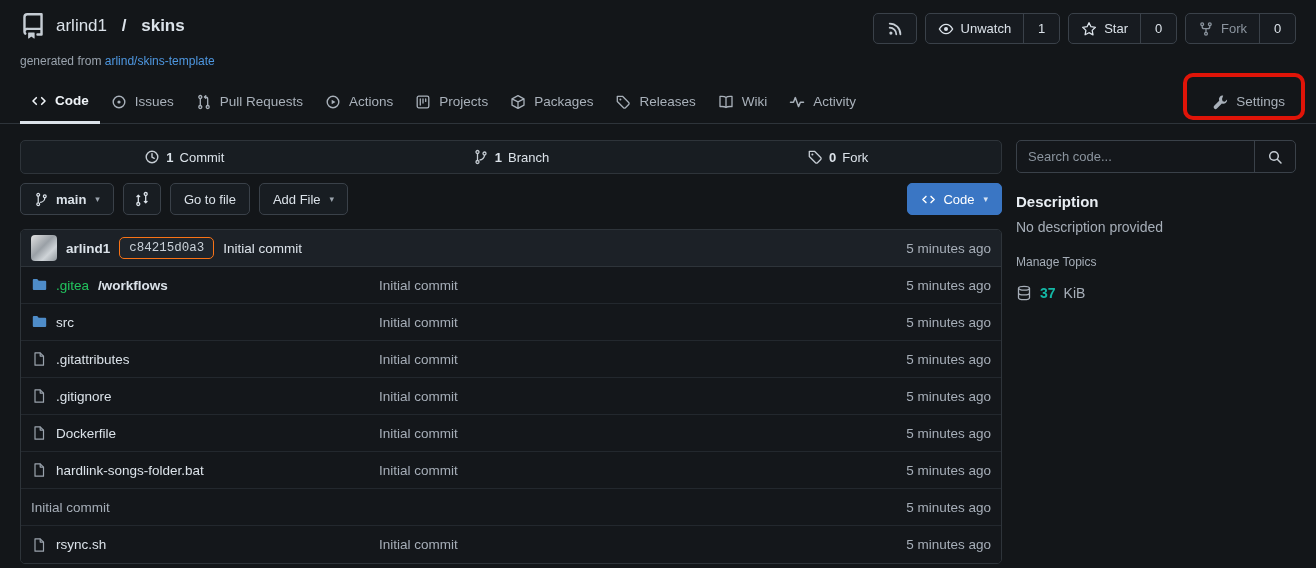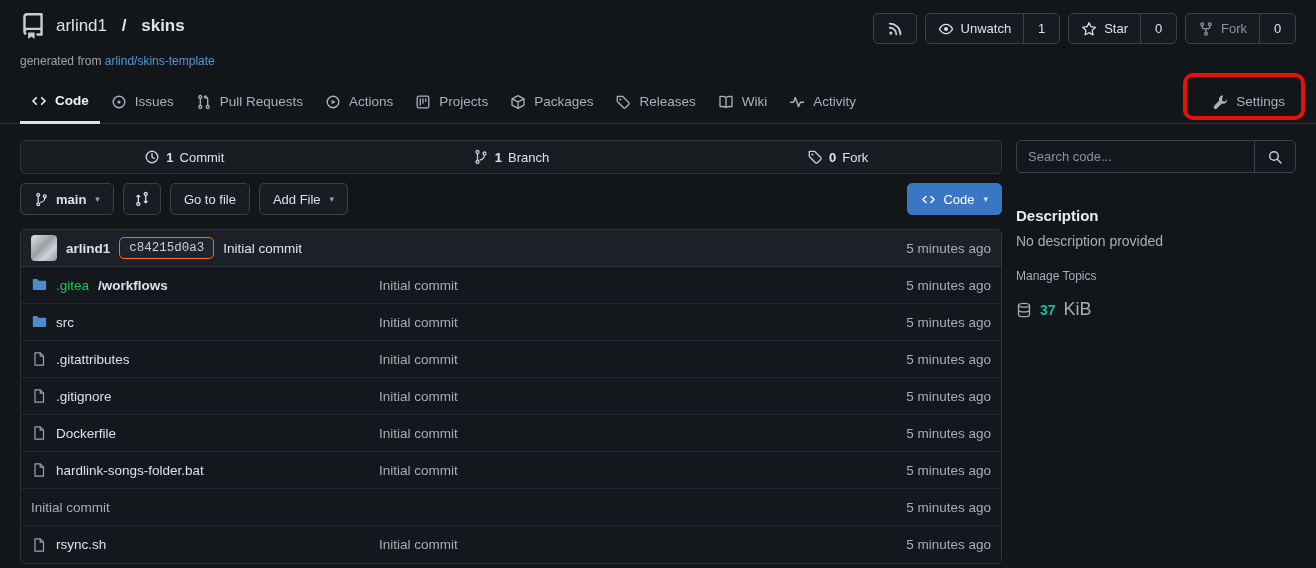--- a/index.html
+++ b/index.html
@@ -83,26 +83,26 @@
   .fmsg { font-size:13.5px; color:#a6aeb8; cursor:pointer; }
   .ftime { font-size:13.5px; color:#a6aeb8; text-align:right; }
 
   
   .sidebar { width:280px; flex:none; }
   .search-box { display:flex; align-items:stretch; height:33px; border:1px solid #3a4149; border-radius:5px; overflow:hidden; background:#14171b; }
   .search-box input { flex:1; min-width:0; background:transparent; border:none; outline:none; color:#dbe2e9;
                       font-size:13px; padding:0 11px; font-family:"Liberation Sans",sans-serif; }
   .search-box input::placeholder { color:#8b949e; }
   .search-btn { width:41px; border-left:1px solid #3a4149; display:flex; align-items:center; justify-content:center; color:#c6cdd4; cursor:pointer; }
-  .desc-title { margin-top:34px; font-size:15px; font-weight:700; color:#e8edf2; }
+  .desc-title { margin-top:20px; font-size:15px; font-weight:700; color:#e8edf2; }
   .desc-empty { margin-top:9px; font-size:14px; color:#a6aeb8; }
   .manage-topics { margin-top:20px; font-size:12px; color:#a6aeb8; cursor:pointer; }
   .size-row { margin-top:16px; display:flex; align-items:center; gap:8px; color:#a6aeb8; }
   .size-row .num { font-size:14px; font-weight:700; color:#14b8a6; }
-  .size-row .unit { font-size:18px; color:#a6aeb8; }
+  .size-row .unit { font-size:14px; color:#a6aeb8; }
 </style>
 </head>
 <body>
 
 <div class="top-row">
   <div class="repo-title">
     <span class="repo-icon">
       <svg width="26" height="26" viewBox="0 0 16 16" fill="currentColor">
           <path d="M2 2.5A2.5 2.5 0 0 1 4.5 0h8.75a.75.75 0 0 1 .75.75v12.5a.75.75 0 0 1-.75.75h-2.5a.75.75 0 0 1 0-1.5h1.75v-2h-8a1 1 0 0 0-.714 1.7.75.75 0 1 1-1.072 1.05A2.495 2.495 0 0 1 2 11.5Zm10.5-1h-8a1 1 0 0 0-1 1v6.708A2.486 2.486 0 0 1 4.5 9h8ZM5 12.25a.25.25 0 0 1 .25-.25h3.5a.25.25 0 0 1 .25.25v3.25a.25.25 0 0 1-.4.2l-1.45-1.087a.249.249 0 0 0-.3 0L5.4 15.7a.25.25 0 0 1-.4-.2Z"></path>
         </svg>

